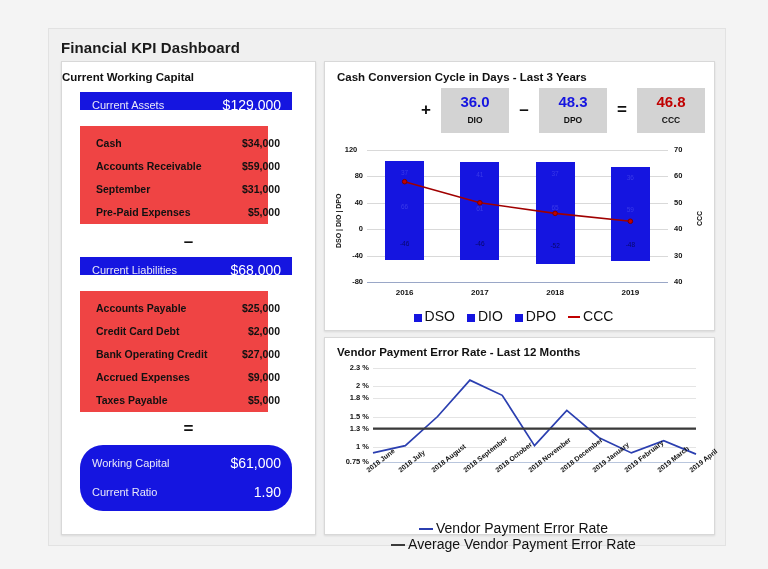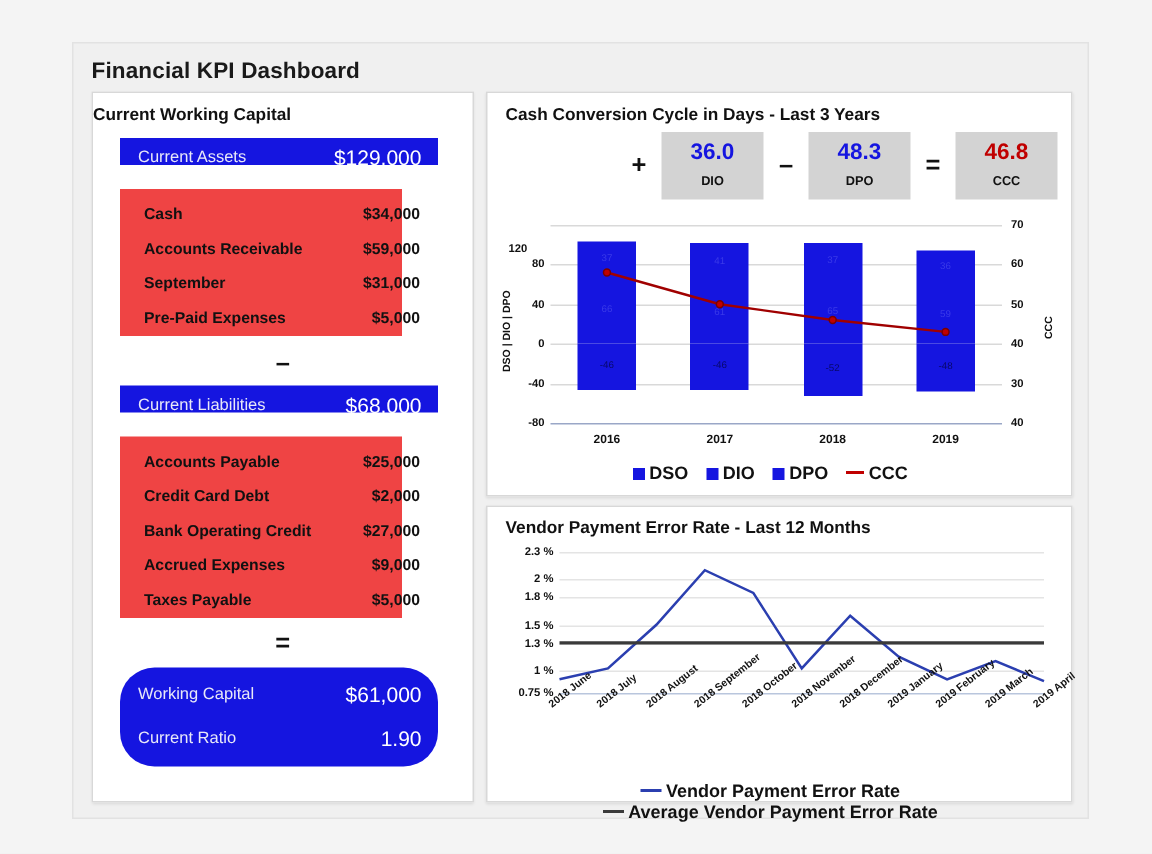--- a/index.html
+++ b/index.html
@@ -84,21 +84,21 @@
   }
   .tick{position:absolute;font-size:7.5px;font-weight:bold;color:#111;white-space:nowrap;}
   .gridline{position:absolute;height:1px;background:#d9d9d9;}
   .baseline{position:absolute;height:1px;background:#9aa7c7;}
   .bar{position:absolute;background:#1515e0;}
   .barlabel{
     position:absolute;text-align:center;font-size:6.5px;color:#3a3ae8;white-space:nowrap;
   }
   .barlabel.dark{color:#08086b;}
   .catlab{position:absolute;font-size:8px;font-weight:bold;color:#111;text-align:center;}
-  .legend{position:absolute;font-size:12px;font-weight:bold;color:#111;}
+  .legend{position:absolute;font-size:14px;font-weight:normal;color:#111;}
   .lg-sw{display:inline-block;width:8px;height:8px;background:#1515e0;vertical-align:-1px;margin-right:3px;}
   .lg-item{display:inline-block;margin-right:12px;}
 
   
   #vp-panel{left:275px;top:308px;width:389px;height:196px;}
   #vp-title{left:12px;top:8px;}
   .mlab{
     position:absolute;font-size:7px;font-weight:bold;color:#111;white-space:nowrap;
     transform:rotate(-38deg);transform-origin:left top;
   }
@@ -205,21 +205,21 @@
         <div class="tick" style="left: 14px; top: 135px; width: 24px; text-align: right;">-80</div>
         <div class="gridline" style="left: 42px; top: 113.6px; width: 301px;"></div>
         <div class="tick" style="left: 14px; top: 108.6px; width: 24px; text-align: right;">-40</div>
         <div class="gridline" style="left: 42px; top: 87.2px; width: 301px;"></div>
         <div class="tick" style="left: 14px; top: 82.2px; width: 24px; text-align: right;">0</div>
         <div class="gridline" style="left: 42px; top: 60.8px; width: 301px;"></div>
         <div class="tick" style="left: 14px; top: 55.8px; width: 24px; text-align: right;">40</div>
         <div class="gridline" style="left: 42px; top: 34.4px; width: 301px;"></div>
         <div class="tick" style="left: 14px; top: 29.4px; width: 24px; text-align: right;">80</div>
         <div class="gridline" style="left: 42px; top: 8px; width: 301px;"></div>
-        <div class="tick" style="left: 14px; top: 3px; width: 24px; text-align: left; margin-top: 16px;">120</div>
+        <div class="tick" style="left: 14px; top: 3px; width: 24px; text-align: center;">120</div>
         <div class="tick" style="left: 349px; top: 135px;">40</div>
         <div class="tick" style="left: 349px; top: 108.6px;">30</div>
         <div class="tick" style="left: 349px; top: 82.2px;">40</div>
         <div class="tick" style="left: 349px; top: 55.8px;">50</div>
         <div class="tick" style="left: 349px; top: 29.4px;">60</div>
         <div class="tick" style="left: 349px; top: 3px;">70</div>
         <div class="axis-ylab" style="left: 10px; top: 106px;">DSO | DIO | DPO</div>
         <div class="axis-ylab" style="left: 371px; top: 84px;">CCC</div>
         <div class="bar" style="left: 60.06px; top: 19.22px; width: 39.13px; height: 67.98px;"></div>
         <div class="bar" style="left: 60.06px; top: 87.2px; width: 39.13px; height: 30.36px;"></div>

